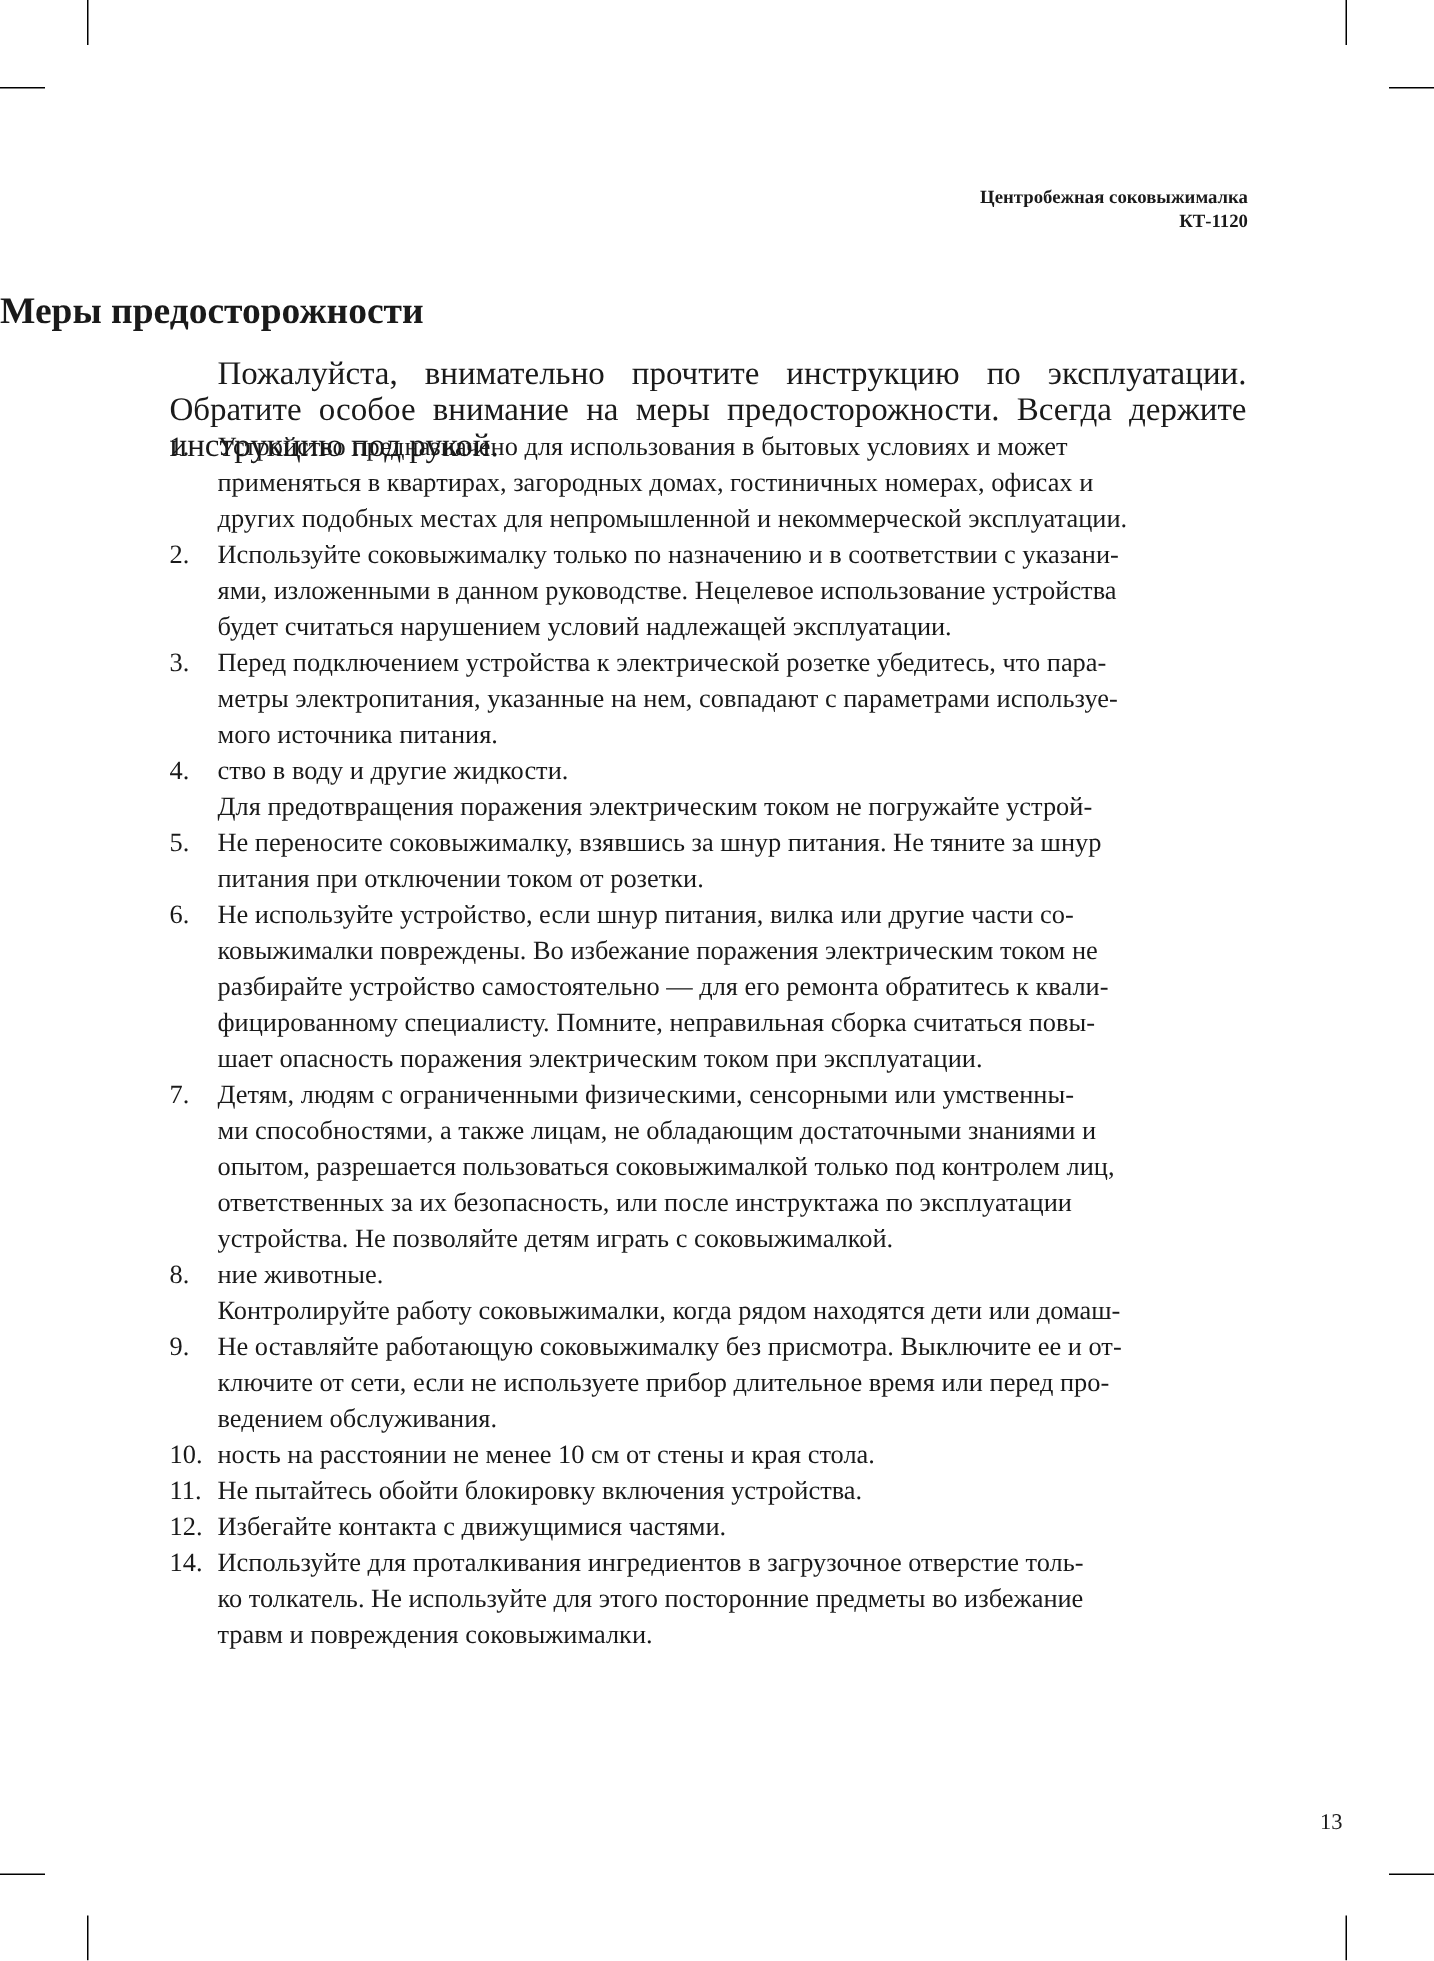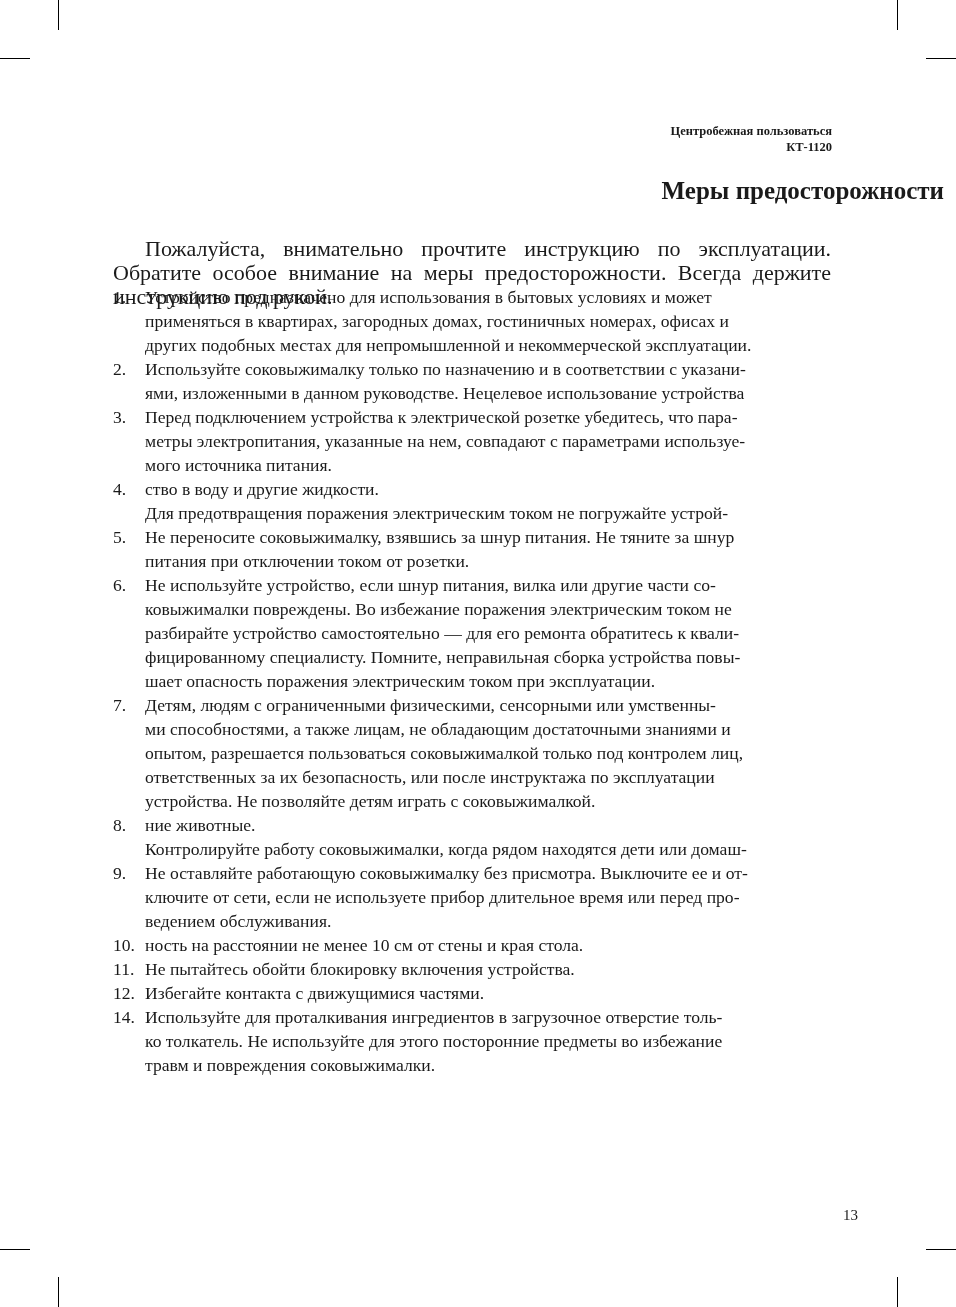--- a/index.html
+++ b/index.html
@@ -1,63 +1,64 @@
 <!DOCTYPE html>
 <html><head>
 <meta charset="utf-8">
 <style>
   html, body { margin:0; padding:0; }
   body { width:956px; height:1307px; background:#ffffff; position:relative; overflow:hidden;
          font-family:"Liberation Serif", serif; color:#1a1a1a; }
   .crop { position:absolute; background:#000; }
   .header { position:absolute; right:124px; top:123px; text-align:right;
             font-family:"Liberation Serif", serif; font-weight:bold; font-size:12.5px; line-height:16px; color:#1a1a1a; }
-  .title { position:absolute; left:0; width:944px; top:174px; text-align:right;
+  .title { position:absolute; left:0; width:944px; top:191px; text-align:left;
            font-weight:bold; font-size:25px; line-height:34px; color:#1a1a1a; }
   .intro { position:absolute; left:113px; width:718px; top:237px; font-size:22px; line-height:24px;
            text-indent:32px; text-align:justify; }
   .list { position:absolute; left:113px; width:718px; top:285px; margin:0; padding:0; list-style:none;
           font-size:17.6px; line-height:24px; }
   .item { position:relative; padding-left:32px; }
   .num { position:absolute; left:0; top:0; }
   .txt { display:block; }
-  .page-num { position:absolute; left:843px; top:1206px; font-size:15px; line-height:18px; }
+  .page-num { position:absolute; left:880px; top:1206px; font-size:15px; line-height:18px; }
 </style>
 </head>
 <body>
 
 <div class="crop" style="left:58px;top:0;width:1px;height:30px;"></div>
 <div class="crop" style="left:0;top:58px;width:30px;height:1px;"></div>
 <div class="crop" style="left:897px;top:0;width:1px;height:30px;"></div>
 <div class="crop" style="left:926px;top:58px;width:30px;height:1px;"></div>
 <div class="crop" style="left:58px;top:1277px;width:1px;height:30px;"></div>
 <div class="crop" style="left:0;top:1249px;width:30px;height:1px;"></div>
 <div class="crop" style="left:897px;top:1277px;width:1px;height:30px;"></div>
 <div class="crop" style="left:926px;top:1249px;width:30px;height:1px;"></div>
 
 <div class="header">
-  <div>Центробежная пользоваться</div>
+  <div>Центробежная соковыжималка</div>
   <div>КТ-1120</div>
 </div>
 
 <div class="title">Меры предосторожности</div>
 
 <div class="intro">Пожалуйста, внимательно прочтите инструкцию по эксплуатации. Обратите особое внимание на меры предосторожности. Всегда держите инструкцию под рукой.</div>
 
 <ol class="list" id="precautions">
     <li class="item">
       <span class="num">1.</span>
       <span class="txt">Устройство предназначено для использования в бытовых условиях и может</span>
       <span class="txt">применяться в квартирах, загородных домах, гостиничных номерах, офисах и</span>
       <span class="txt">других подобных местах для непромышленной и некоммерческой эксплуатации.</span>
     </li>
     <li class="item">
       <span class="num">2.</span>
       <span class="txt">Используйте соковыжималку только по назначению и в соответствии с указани-</span>
       <span class="txt">ями, изложенными в данном руководстве. Нецелевое использование устройства</span>
+      <span class="txt">будет считаться нарушением условий надлежащей эксплуатации.</span>
     </li>
     <li class="item">
       <span class="num">3.</span>
       <span class="txt">Перед подключением устройства к электрической розетке убедитесь, что пара-</span>
       <span class="txt">метры электропитания, указанные на нем, совпадают с параметрами используе-</span>
       <span class="txt">мого источника питания.</span>
     </li>
     <li class="item">
       <span class="num">4.</span>
       <span class="txt">ство в воду и другие жидкости.</span>
@@ -66,21 +67,21 @@
     <li class="item">
       <span class="num">5.</span>
       <span class="txt">Не переносите соковыжималку, взявшись за шнур питания. Не тяните за шнур</span>
       <span class="txt">питания при отключении током от розетки.</span>
     </li>
     <li class="item">
       <span class="num">6.</span>
       <span class="txt">Не используйте устройство, если шнур питания, вилка или другие части со-</span>
       <span class="txt">ковыжималки повреждены. Во избежание поражения электрическим током не</span>
       <span class="txt">разбирайте устройство самостоятельно — для его ремонта обратитесь к квали-</span>
-      <span class="txt">фицированному специалисту. Помните, неправильная сборка устройства повы-</span>
+      <span class="txt">фицированному специалисту. Помните, неправильная сборка считаться повы-</span>
       <span class="txt">шает опасность поражения электрическим током при эксплуатации.</span>
     </li>
     <li class="item">
       <span class="num">7.</span>
       <span class="txt">Детям, людям с ограниченными физическими, сенсорными или умственны-</span>
       <span class="txt">ми способностями, а также лицам, не обладающим достаточными знаниями и</span>
       <span class="txt">опытом, разрешается пользоваться соковыжималкой только под контролем лиц,</span>
       <span class="txt">ответственных за их безопасность, или после инструктажа по эксплуатации</span>
       <span class="txt">устройства. Не позволяйте детям играть с соковыжималкой.</span>
     </li>

